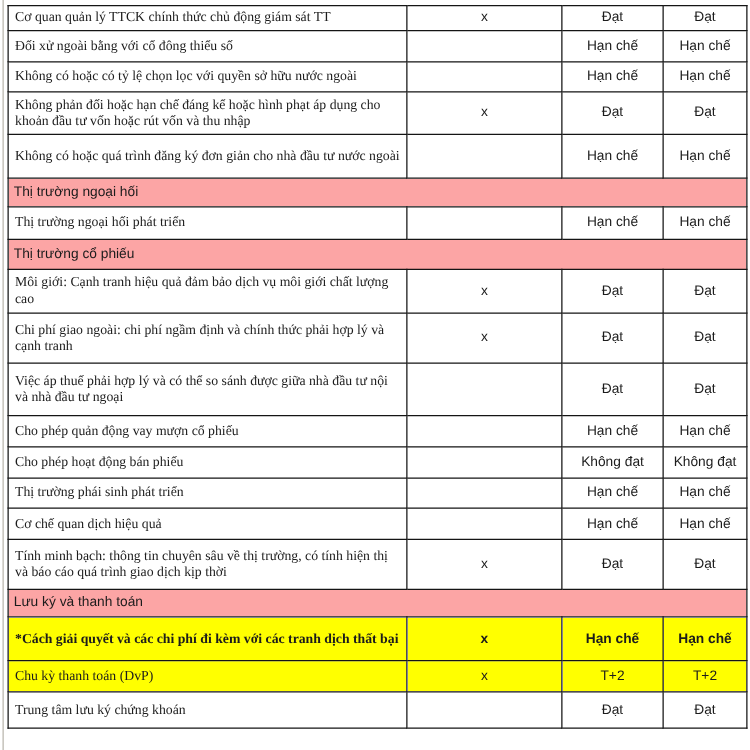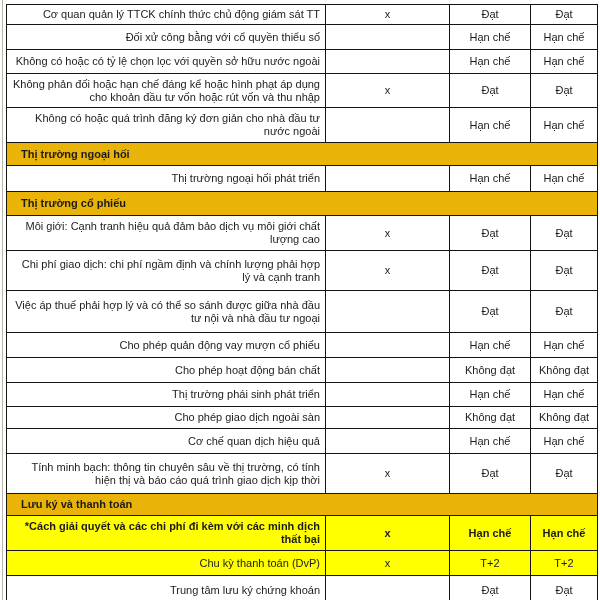--- a/index.html
+++ b/index.html
@@ -16,27 +16,27 @@
     border-collapse:collapse;table-layout:fixed;
   }
   td{
     border:1px solid #141414;
     font-size:11px;color:#1c1c1c;
     vertical-align:middle;
     padding:2px 5px;
     line-height:13px;
     overflow:hidden;
   }
-  td.criterion{text-align:right;}
+  td.criterion{text-align:left;font-family:Liberation Serif, serif;}
   td.ctr{text-align:center;padding:2px 2px;}
   td.sec{
-    background:#eab308;
-    font-weight:bold;
+    background:#fca5a5;
+    font-weight:normal;
     font-size:11px;
-    padding-left:14px;
+    padding-left:4px;
   }
   tr.hl td{background:#ffff00;}
   tr.b td{font-weight:bold;}
 </style>
 </head>
 <body>
 
 <div class="page-edge"></div>
 
 <table class="assessment">
@@ -47,21 +47,21 @@
     <col style="width:67px">
   </colgroup>
   <tbody>
       <tr style="height: 20px;">
         <td class="criterion">Cơ quan quản lý TTCK chính thức chủ động giám sát TT</td>
         <td class="ctr">x</td>
         <td class="ctr">Đạt</td>
         <td class="ctr">Đạt</td>
       </tr>
       <tr style="height: 25px;">
-        <td class="criterion">Đối xử công bằng với cổ quyền thiểu số</td>
+        <td class="criterion">Đối xử ngoài bằng với cổ đông thiểu số</td>
         <td class="ctr"></td>
         <td class="ctr">Hạn chế</td>
         <td class="ctr">Hạn chế</td>
       </tr>
       <tr style="height: 24px;">
         <td class="criterion">Không có hoặc có tỷ lệ chọn lọc với quyền sở hữu nước ngoài</td>
         <td class="ctr"></td>
         <td class="ctr">Hạn chế</td>
         <td class="ctr">Hạn chế</td>
       </tr>
@@ -89,72 +89,66 @@
       <tr style="height: 24px;">
         <td colspan="4" class="sec">Thị trường cổ phiếu</td>
       </tr>
       <tr style="height: 35px; margin-top: 44px;">
         <td class="criterion">Môi giới: Cạnh tranh hiệu quả đảm bảo dịch vụ môi giới chất lượng cao</td>
         <td class="ctr">x</td>
         <td class="ctr">Đạt</td>
         <td class="ctr">Đạt</td>
       </tr>
       <tr style="height: 40px;">
-        <td class="criterion">Chi phí giao dịch: chi phí ngầm định và chính lượng phải hợp lý và cạnh tranh</td>
+        <td class="criterion">Chi phí giao ngoài: chi phí ngầm định và chính thức phải hợp lý và cạnh tranh</td>
         <td class="ctr">x</td>
         <td class="ctr">Đạt</td>
         <td class="ctr">Đạt</td>
       </tr>
       <tr style="height: 42px;">
         <td class="criterion">Việc áp thuế phải hợp lý và có thể so sánh được giữa nhà đầu tư nội và nhà đầu tư ngoại</td>
         <td class="ctr"></td>
         <td class="ctr">Đạt</td>
         <td class="ctr">Đạt</td>
       </tr>
       <tr style="height: 25px;">
         <td class="criterion">Cho phép quản động vay mượn cổ phiếu</td>
         <td class="ctr"></td>
         <td class="ctr">Hạn chế</td>
         <td class="ctr">Hạn chế</td>
       </tr>
       <tr style="height: 25px;">
-        <td class="criterion">Cho phép hoạt động bán chất</td>
+        <td class="criterion">Cho phép hoạt động bán phiếu</td>
         <td class="ctr"></td>
         <td class="ctr">Không đạt</td>
         <td class="ctr">Không đạt</td>
       </tr>
       <tr style="height: 24px; margin-left: 38px;">
         <td class="criterion">Thị trường phái sinh phát triển</td>
         <td class="ctr"></td>
         <td class="ctr">Hạn chế</td>
         <td class="ctr">Hạn chế</td>
-      </tr>
-      <tr style="height: 22px;">
-        <td class="criterion">Cho phép giao dịch ngoài sàn</td>
-        <td class="ctr"></td>
-        <td class="ctr">Không đạt</td>
-        <td class="ctr">Không đạt</td>
       </tr>
       <tr style="height: 25px;">
         <td class="criterion">Cơ chế quan dịch hiệu quả</td>
         <td class="ctr"></td>
         <td class="ctr">Hạn chế</td>
         <td class="ctr">Hạn chế</td>
       </tr>
       <tr style="height: 40px; margin-top: 44px;">
         <td class="criterion">Tính minh bạch: thông tin chuyên sâu về thị trường, có tính hiện thị và báo cáo quá trình giao dịch kịp thời</td>
         <td class="ctr">x</td>
         <td class="ctr">Đạt</td>
         <td class="ctr">Đạt</td>
       </tr>
       <tr style="height: 22px;">
         <td colspan="4" class="sec">Lưu ký và thanh toán</td>
       </tr>
       <tr class="hl b" style="height: 35px;">
-        <td class="criterion">*Cách giải quyết và các chi phí đi kèm với các minh dịch thất bại</td>
+        <td class="criterion">*Cách giải quyết và các chi phí đi kèm với các tranh dịch thất bại</td>
         <td class="ctr">x</td>
         <td class="ctr">Hạn chế</td>
         <td class="ctr">Hạn chế</td>
       </tr>
       <tr class="hl" style="height: 25px; margin-left: 24px;">
         <td class="criterion">Chu kỳ thanh toán (DvP)</td>
         <td class="ctr">x</td>
         <td class="ctr">T+2</td>
         <td class="ctr">T+2</td>
       </tr>

